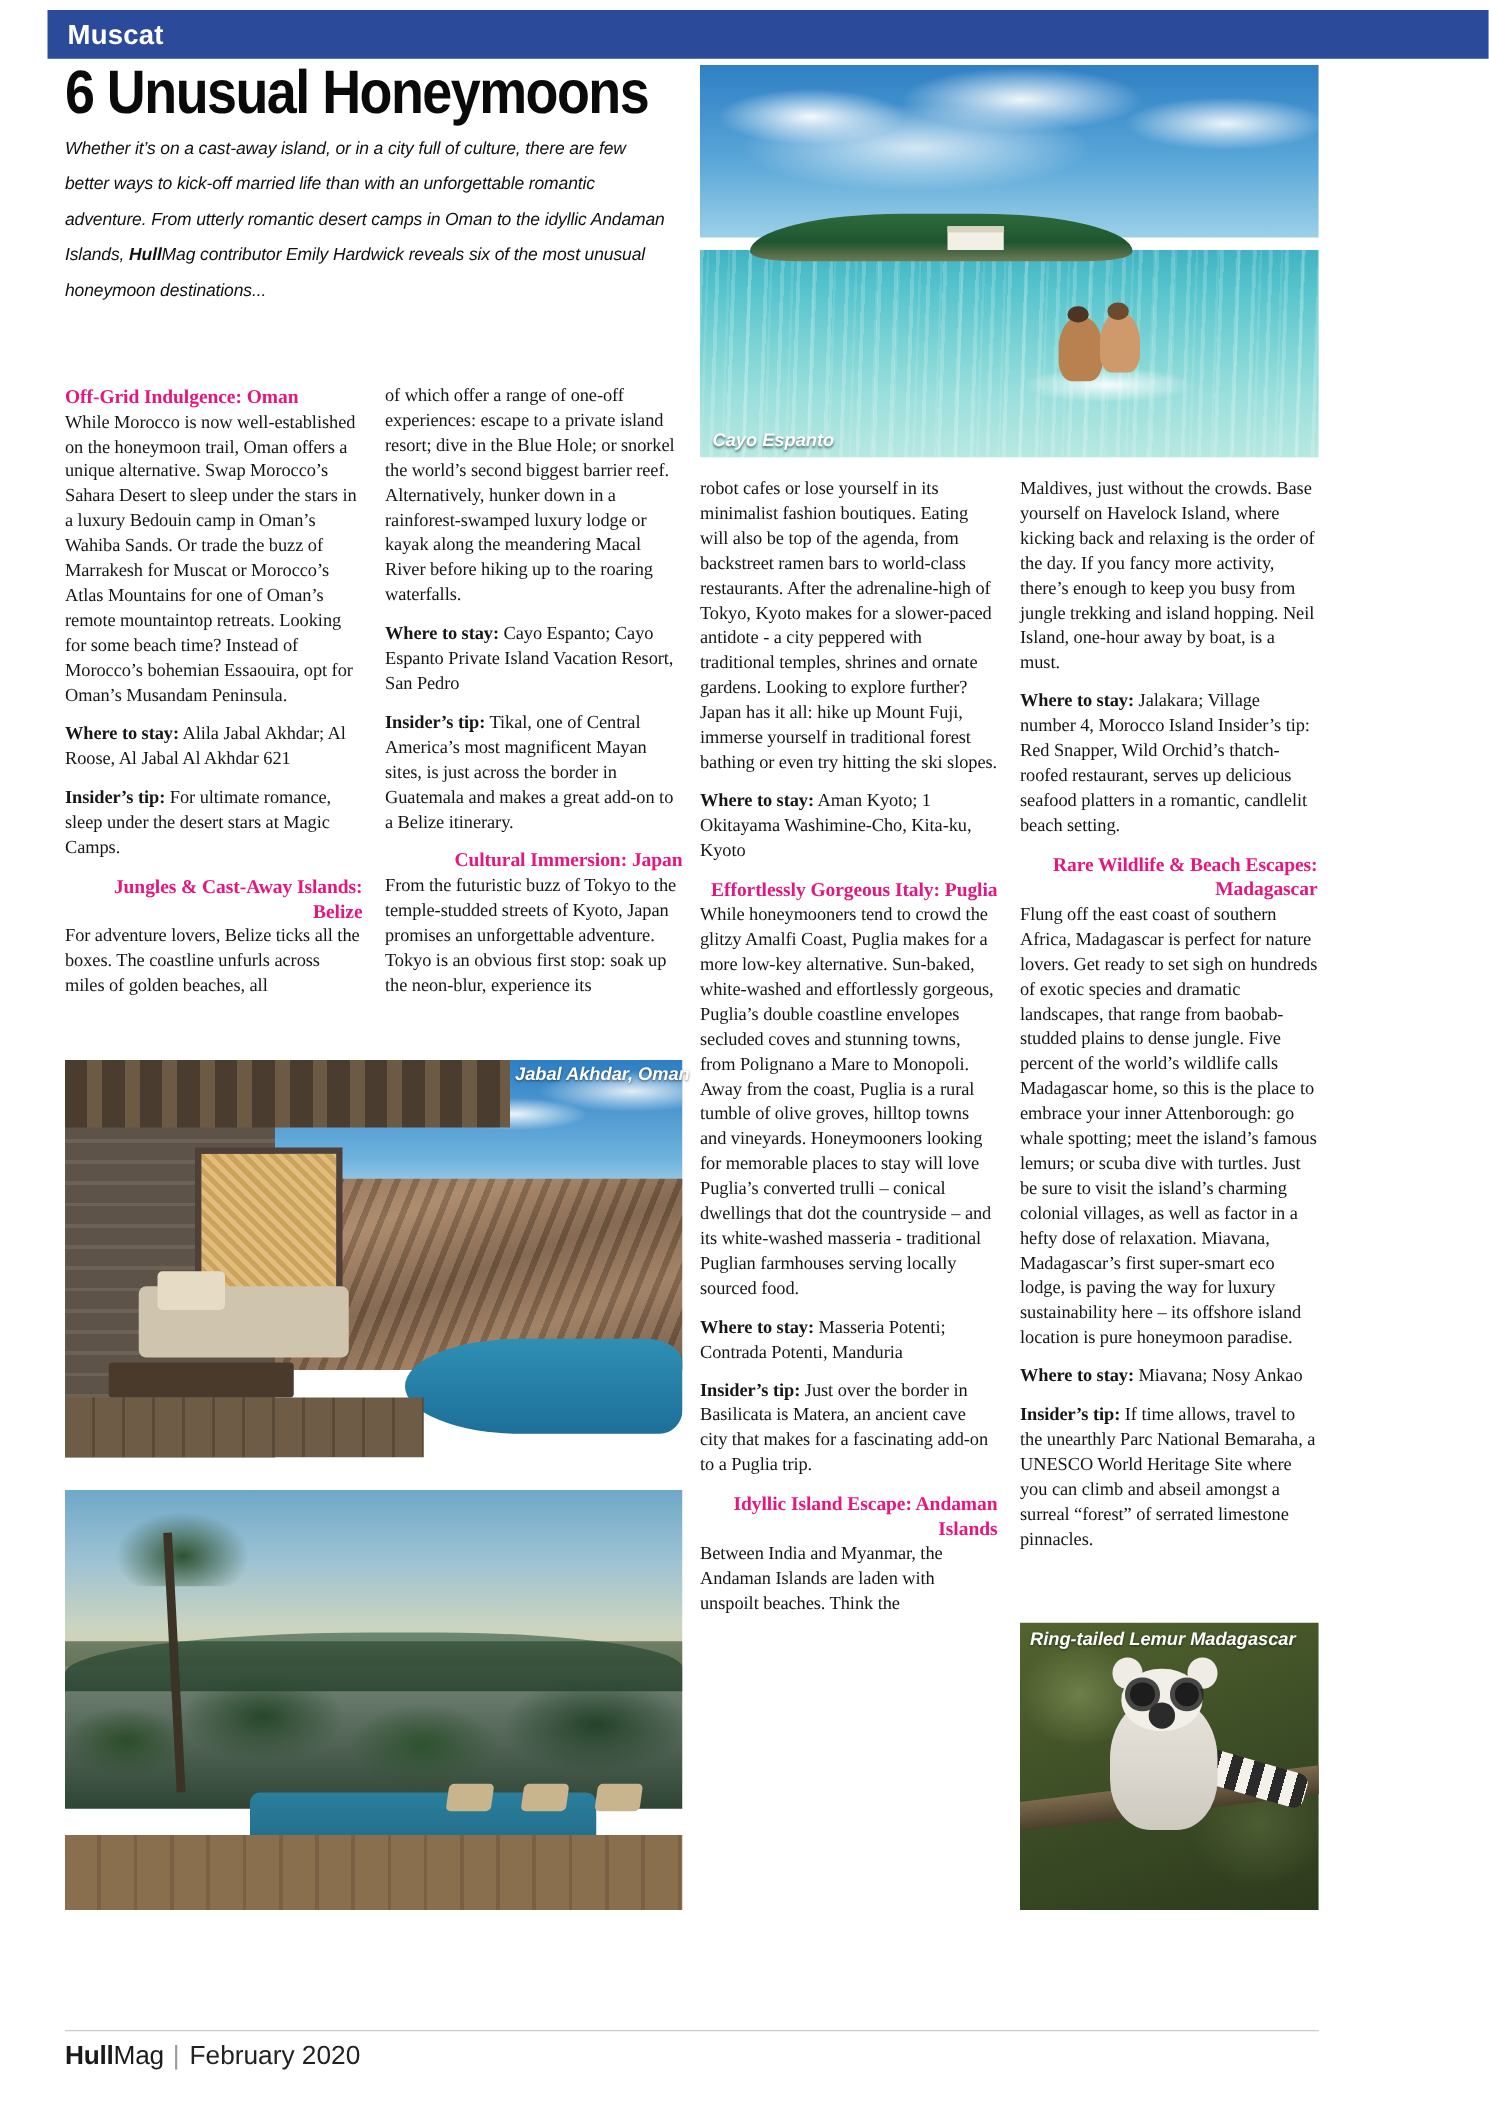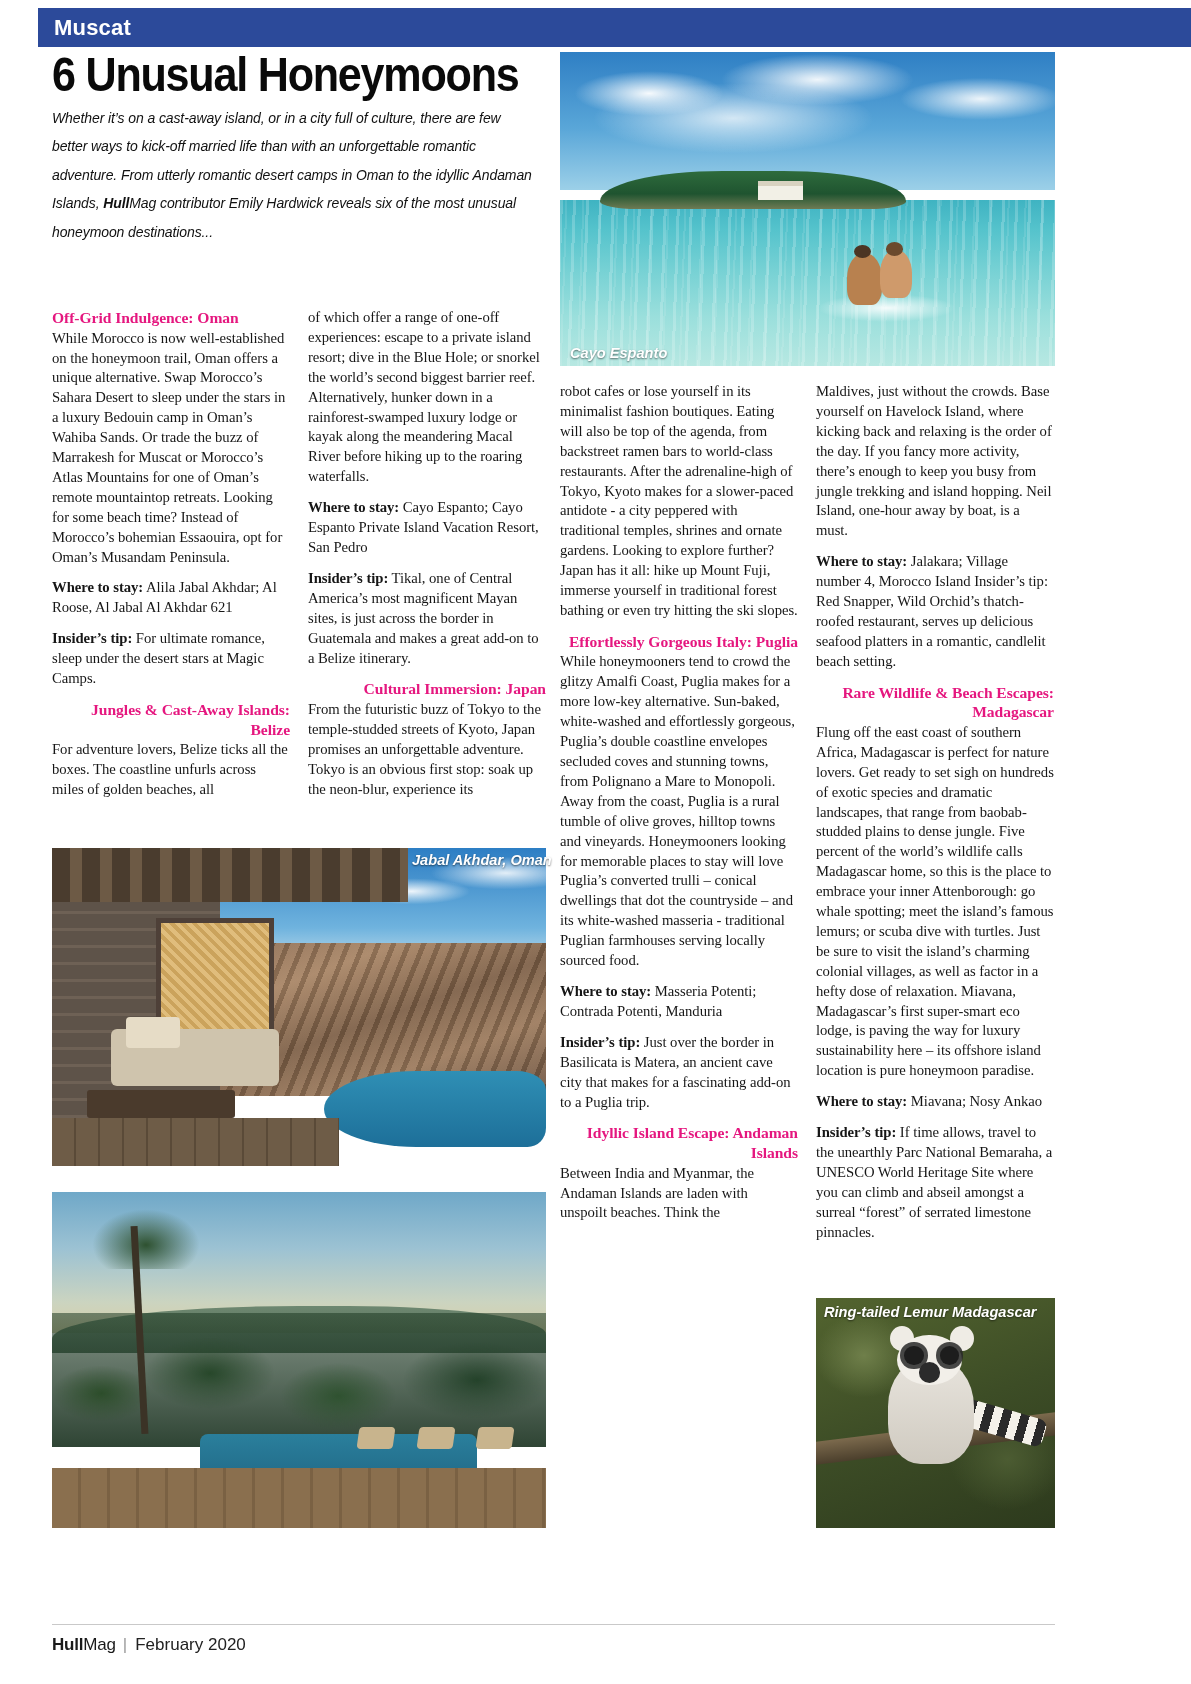--- a/index.html
+++ b/index.html
@@ -271,21 +271,21 @@
   #cap-cayo  { left: 570px; top: 344px; }
   #cap-oman  { left: 412px; top: 851px; }
   #cap-lemur { left: 824px; top: 1303px; }
 
   
   .footer-rule {
     position:absolute; left:52px; top:1624px; width:1003px; height:1px; background:#c9c9c9;
   }
   .footer {
     position:absolute; left:52px; top:1634px;
-    font-size: 17px; line-height: 22px; color:#1a1a1a;
+    font-size: 21px; line-height: 22px; color:#1a1a1a;
     font-family: "Liberation Sans", sans-serif;
   }
   .footer .brand b { font-weight:700; }
   .footer .brand { letter-spacing:-0.2px; }
   .footer .sep { color:#9a9a9a; margin: 0 8px 0 7px; }
   .footer .date { color:#222; }
 </style>
 </head>
 <body>
 
@@ -371,20 +371,21 @@
   <div class="col" id="col2">
     <p>of which offer a range of one-off experiences: escape to a private island resort; dive in the Blue Hole; or snorkel the world’s second biggest barrier reef. Alternatively, hunker down in a rainforest-swamped luxury lodge or kayak along the meandering Macal River before hiking up to the roaring waterfalls.</p>
     <p><b>Where to stay:</b><span> Cayo Espanto; Cayo Espanto Private Island Vacation Resort, San Pedro</span></p>
     <p><b>Insider’s tip:</b><span> Tikal, one of Central America’s most magnificent Mayan sites, is just across the border in Guatemala and makes a great add-on to a Belize itinerary.</span></p>
     <h3 class="sec sec-gap">Cultural Immersion: Japan</h3>
     <p>From the futuristic buzz of Tokyo to the temple-studded streets of Kyoto, Japan promises an unforgettable adventure. Tokyo is an obvious first stop: soak up the neon-blur, experience its</p>
   </div>
 
   <div class="col" id="col3a">
     <p>robot cafes or lose yourself in its minimalist fashion boutiques. Eating will also be top of the agenda, from backstreet ramen bars to world-class restaurants. After the adrenaline-high of Tokyo, Kyoto makes for a slower-paced antidote - a city peppered with traditional temples, shrines and ornate gardens. Looking to explore further? Japan has it all: hike up Mount Fuji, immerse yourself in traditional forest bathing or even try hitting the ski slopes.</p>
+    <p><b>Where to stay:</b><span> Aman Kyoto; 1 Okitayama Washimine-Cho, Kita-ku, Kyoto</span></p>
 
     <h3 class="sec sec-gap">Effortlessly Gorgeous Italy: Puglia</h3>
     <p>While honeymooners tend to crowd the glitzy Amalfi Coast, Puglia makes for a more low-key alternative. Sun-baked, white-washed and effortlessly gorgeous, Puglia’s double coastline envelopes secluded coves and stunning towns, from Polignano a Mare to Monopoli. Away from the coast, Puglia is a rural tumble of olive groves, hilltop towns and vineyards. Honeymooners looking for memorable places to stay will love Puglia’s converted trulli – conical dwellings that dot the countryside – and its white-washed masseria - traditional Puglian farmhouses serving locally sourced food.</p>
     <p><b>Where to stay:</b><span> Masseria Potenti; Contrada Potenti, Manduria</span></p>
     <p><b>Insider’s tip:</b><span> Just over the border in Basilicata is Matera, an ancient cave city that makes for a fascinating add-on to a Puglia trip.</span></p>
 
     <h3 class="sec sec-gap">Idyllic Island Escape: Andaman Islands</h3>
     <p>Between India and Myanmar, the Andaman Islands are laden with unspoilt beaches. Think the</p>
   </div>
 

